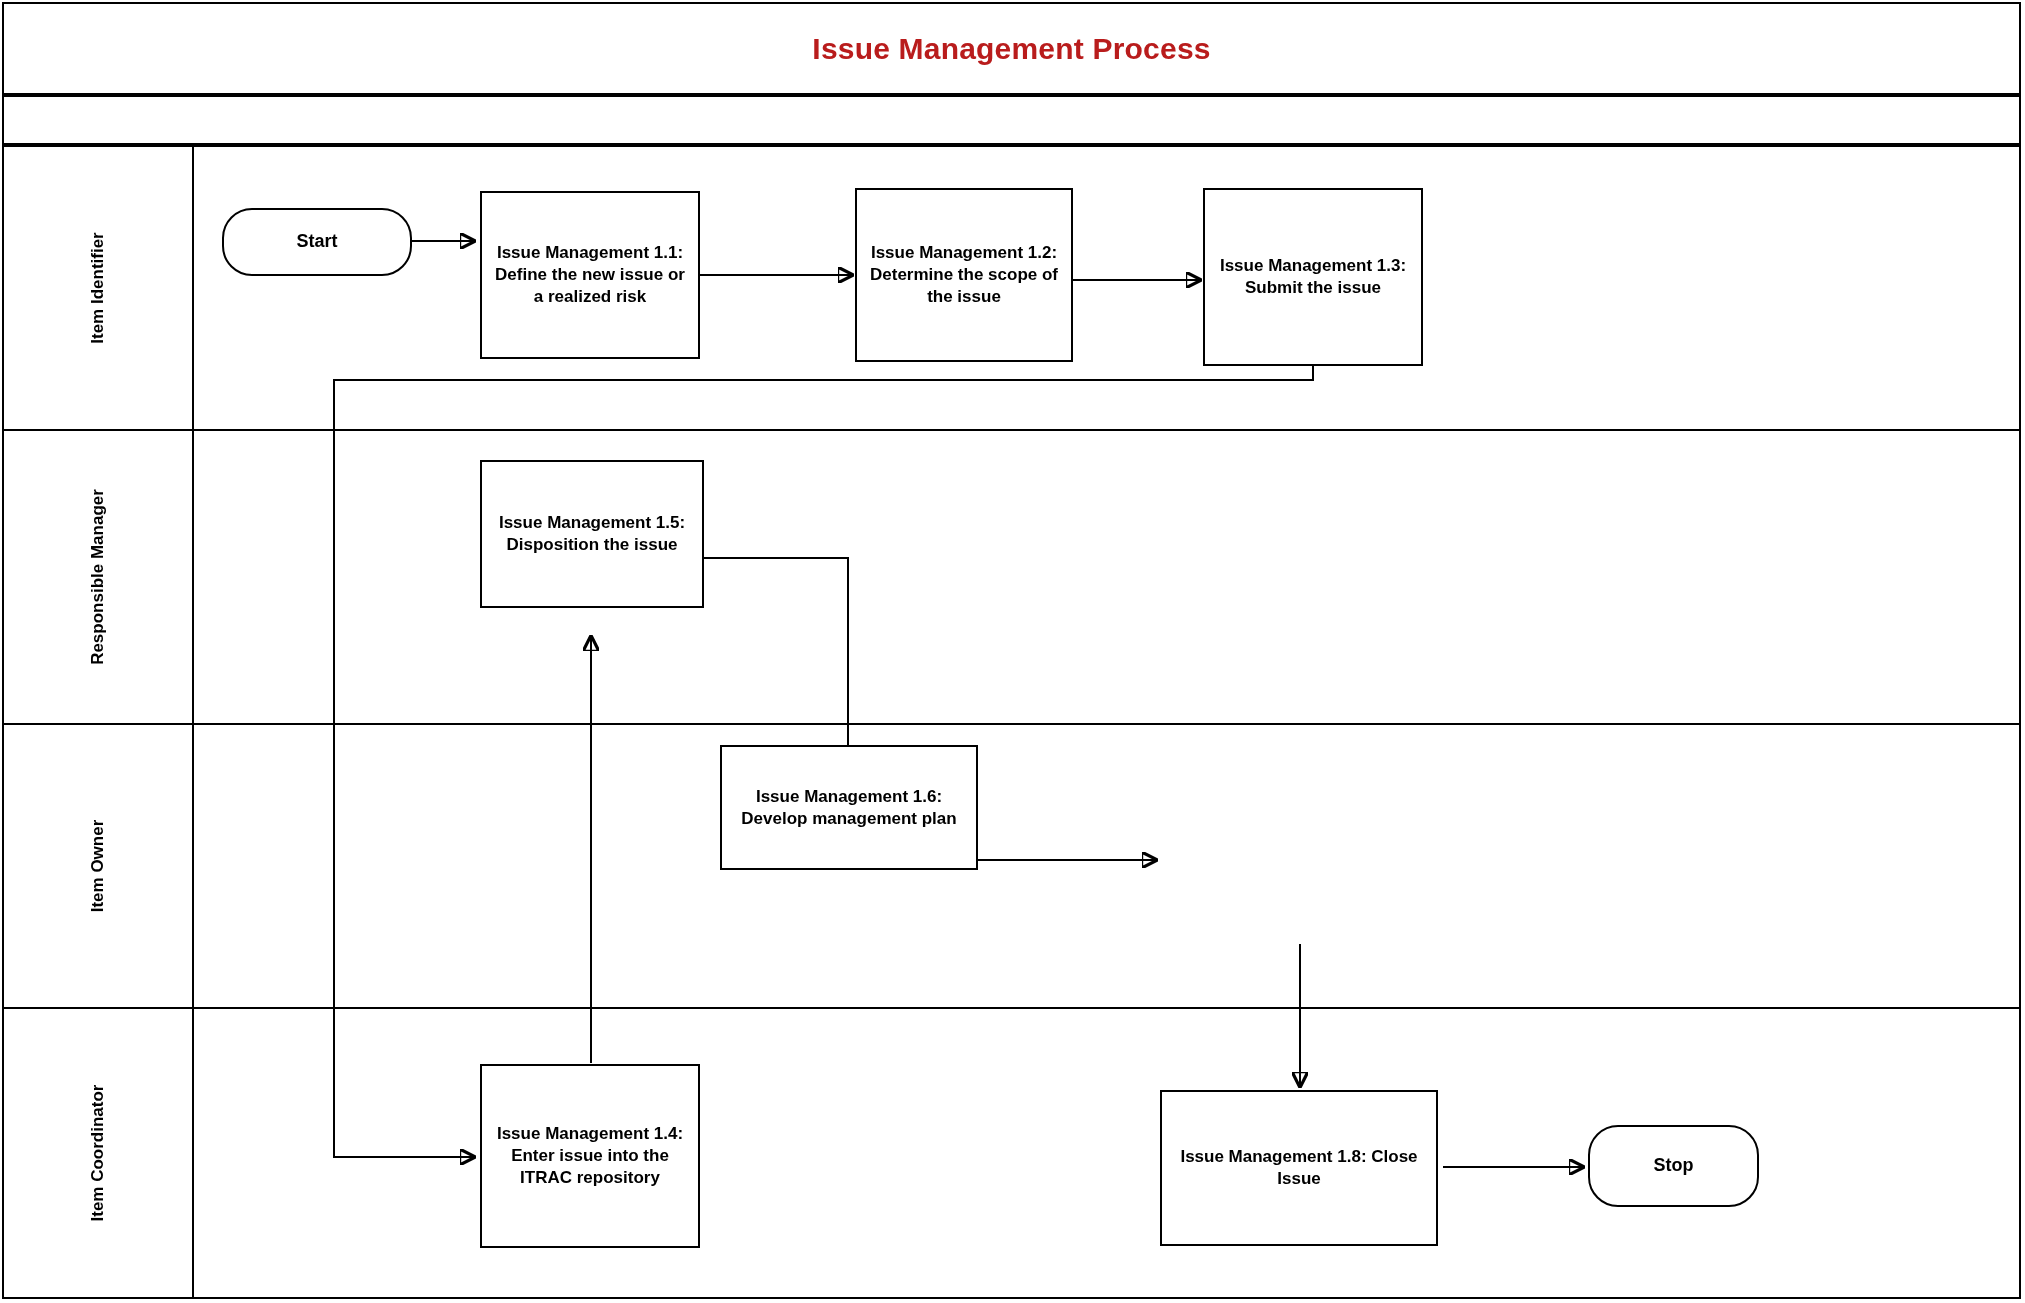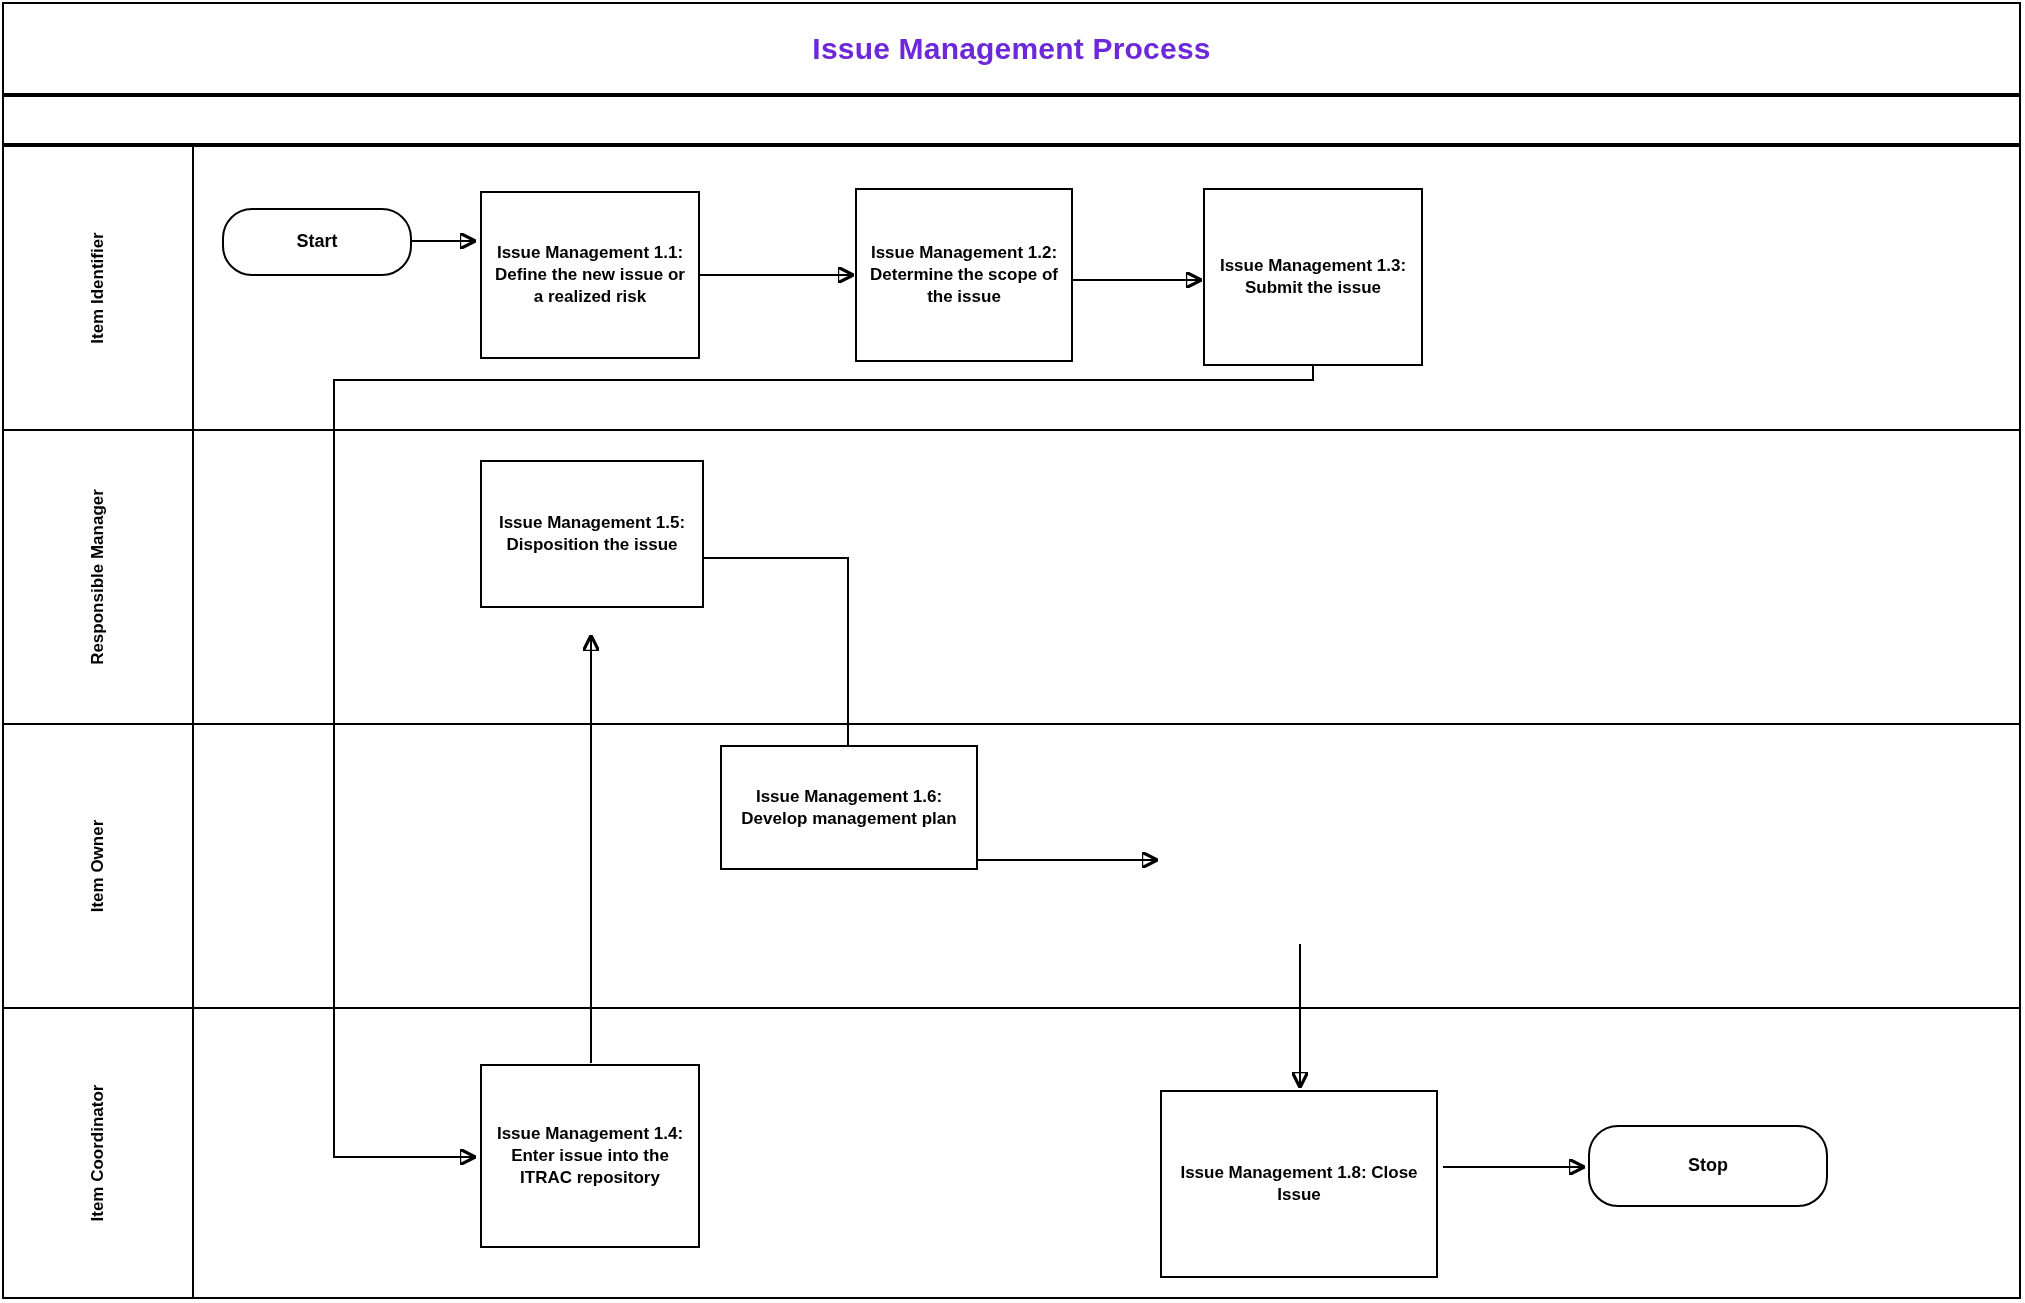--- a/index.html
+++ b/index.html
@@ -32,21 +32,21 @@
     width: 2019px;
     height: 93px;
     border: 2px solid #000;
     display: flex;
     align-items: center;
     justify-content: center;
   }
   #title-text {
     font-size: 30px;
     font-weight: bold;
-    color: #6d28d9;
+    color: #b91c1c;
     letter-spacing: 0.2px;
   }
 
   
   #spacer-band {
     left: 2px;
     top: 95px;
     width: 2019px;
     height: 50px;
     border: 2px solid #000;
@@ -200,17 +200,17 @@
 
   <div class="node" style="left:1203px; top:188px; width:220px; height:178px;">Issue Management 1.3: Submit the issue</div>
 
   <div class="node" style="left:480px; top:460px; width:224px; height:148px;">Issue Management 1.5: Disposition the issue</div>
 
   <div class="node" style="left:720px; top:745px; width:258px; height:125px;">Issue Management 1.6: Develop management plan</div>
 
 
   <div class="node" style="left:480px; top:1064px; width:220px; height:184px;">Issue Management 1.4: Enter issue into the ITRAC repository</div>
 
-  <div class="node" style="left:1160px; top:1090px; width:278px; height:188px;">Issue Management 1.8: Close Issue</div>
-
-  <div class="node terminator" style="left:1588px; top:1125px; width:240px; height:82px;">Stop</div>
+  <div class="node" style="left:1160px; top:1090px; width:278px; height:156px;">Issue Management 1.8: Close Issue</div>
+
+  <div class="node terminator" style="left:1588px; top:1125px; width:171px; height:82px;">Stop</div>
 
 </div>
 
 </body></html>

